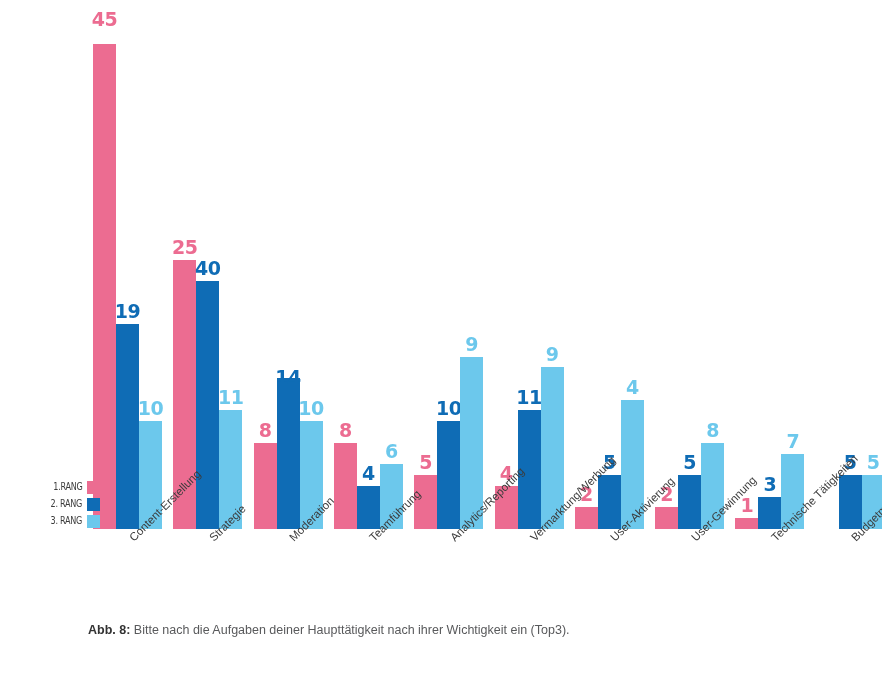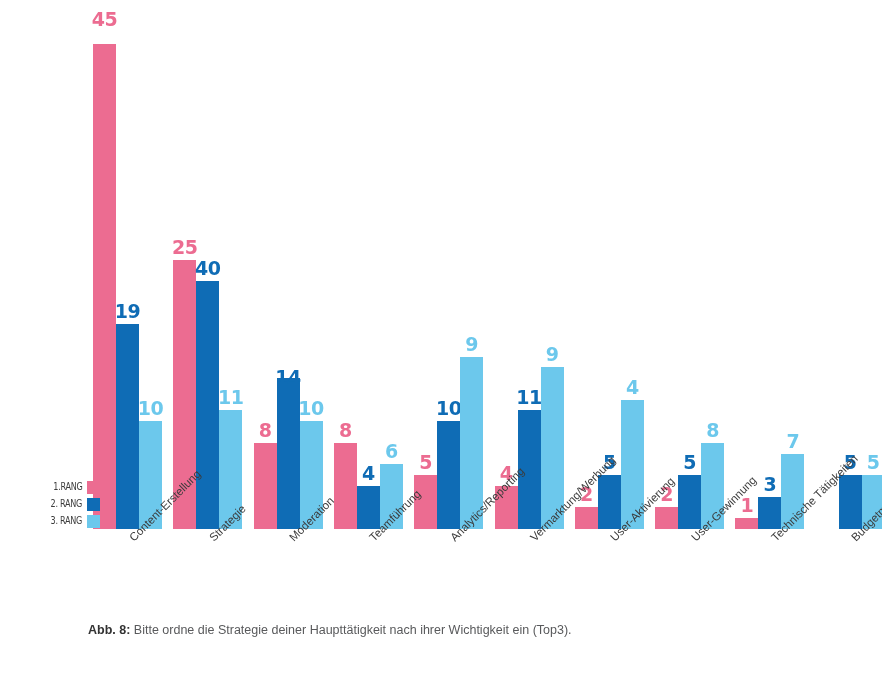--- a/index.html
+++ b/index.html
@@ -312,17 +312,17 @@
       <div class="xtick" style="left: 528px; transform: rotate(-45deg); transform-origin: left top;">Vermarktung/Werbung</div>
       <div class="xtick" style="left: 608.3px; transform: rotate(-45deg); transform-origin: left top;">User-Aktivierung</div>
       <div class="xtick" style="left: 688.6px; transform: rotate(-45deg); transform-origin: left top;">User-Gewinnung</div>
       <div class="xtick" style="left: 768.9px; transform: rotate(-45deg); transform-origin: left top;">Technische Tätigkeiten</div>
       <div class="xtick" style="left: 849.2px; transform: rotate(-45deg); transform-origin: left top;">Budgetmanagement</div>
     </div>
 
   <div id="caption">
     <span class="cap-line">
       <span class="lead">Abb. 8:</span>
-      <span>Bitte ordne die Strategie deiner Haupttätigkeit nach ihrer Wichtigkeit ein (Top3).</span>
+      <span>Bitte nach die Aufgaben deiner Haupttätigkeit nach ihrer Wichtigkeit ein (Top3).</span>
     </span>
   </div>
 
 </div>
 
 </body></html>

